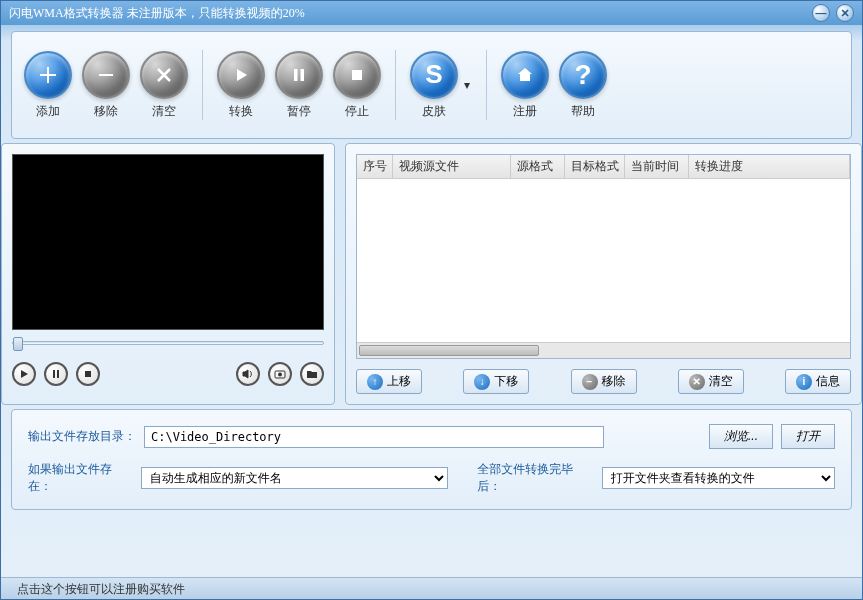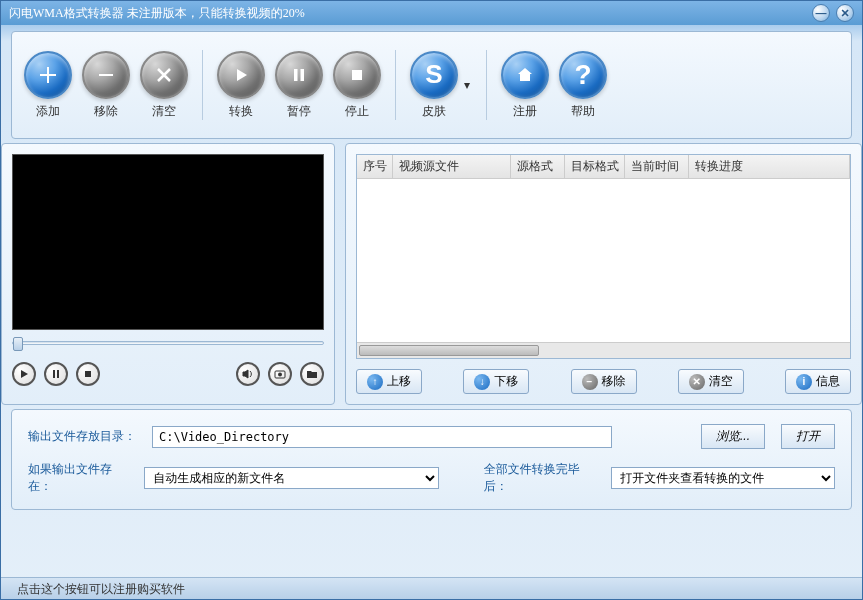--- a/index.html
+++ b/index.html
@@ -40,21 +40,21 @@
 .hscroll { height: 16px; background: #e8e8e8; border-top: 1px solid #ccc; position: relative; }
 .hscroll-thumb { position: absolute; left: 2px; top: 2px; width: 180px; height: 11px; background: linear-gradient(to bottom, #ddd, #bbb); border: 1px solid #999; border-radius: 2px; cursor: pointer; }
 
 .action-row { display: flex; gap: 12px; margin-top: 10px; justify-content: space-between; }
 .act-btn { display: flex; align-items: center; gap: 4px; padding: 3px 10px; border: 1px solid #8aa8c8; border-radius: 3px; background: linear-gradient(to bottom, #f8fbfe, #d8e6f4); cursor: pointer; font-size: 12px; }
 .act-btn .ic { width: 16px; height: 16px; border-radius: 50%; display: flex; align-items: center; justify-content: center; color: #fff; font-size: 10px; font-weight: bold; }
 .ic-blue { background: radial-gradient(circle at 30% 30%, #7ab8f0, #1a6bc2); }
 .ic-gray { background: radial-gradient(circle at 30% 30%, #bbb, #666); }
 
 .bottom-panel { margin: 4px 10px; border: 1px solid #9cb8d4; border-radius: 4px; background: linear-gradient(to bottom, #f4f9fe, #e2eef9); padding: 14px 16px; }
-.form-row { display: flex; align-items: center; gap: 16px; margin-bottom: 12px; }
+.form-row { display: flex; align-items: center; gap: 8px; margin-bottom: 12px; }
 .form-row:last-child { margin-bottom: 0; }
 .form-label { color: #1a5a9a; font-size: 12px; }
 .txt-input { border: 1px solid #8aa8c8; padding: 3px 6px; font-family: monospace; background: #fff; }
 .sel { border: 1px solid #8aa8c8; padding: 2px 4px; background: #fff; height: 22px; }
 .btn-sm { padding: 3px 14px; border: 1px solid #8aa8c8; border-radius: 0; background: linear-gradient(to bottom, #f8fbfe, #d8e6f4); cursor: pointer; font-style: italic; }
 
 .statusbar { position: absolute; bottom: 0; left: 0; right: 0; height: 22px; background: linear-gradient(to bottom, #d4e4f4, #b8d0e8); border-top: 1px solid #9cb8d4; padding: 3px 16px; color: #333; }
 
 svg { display: block; }
 </style>

